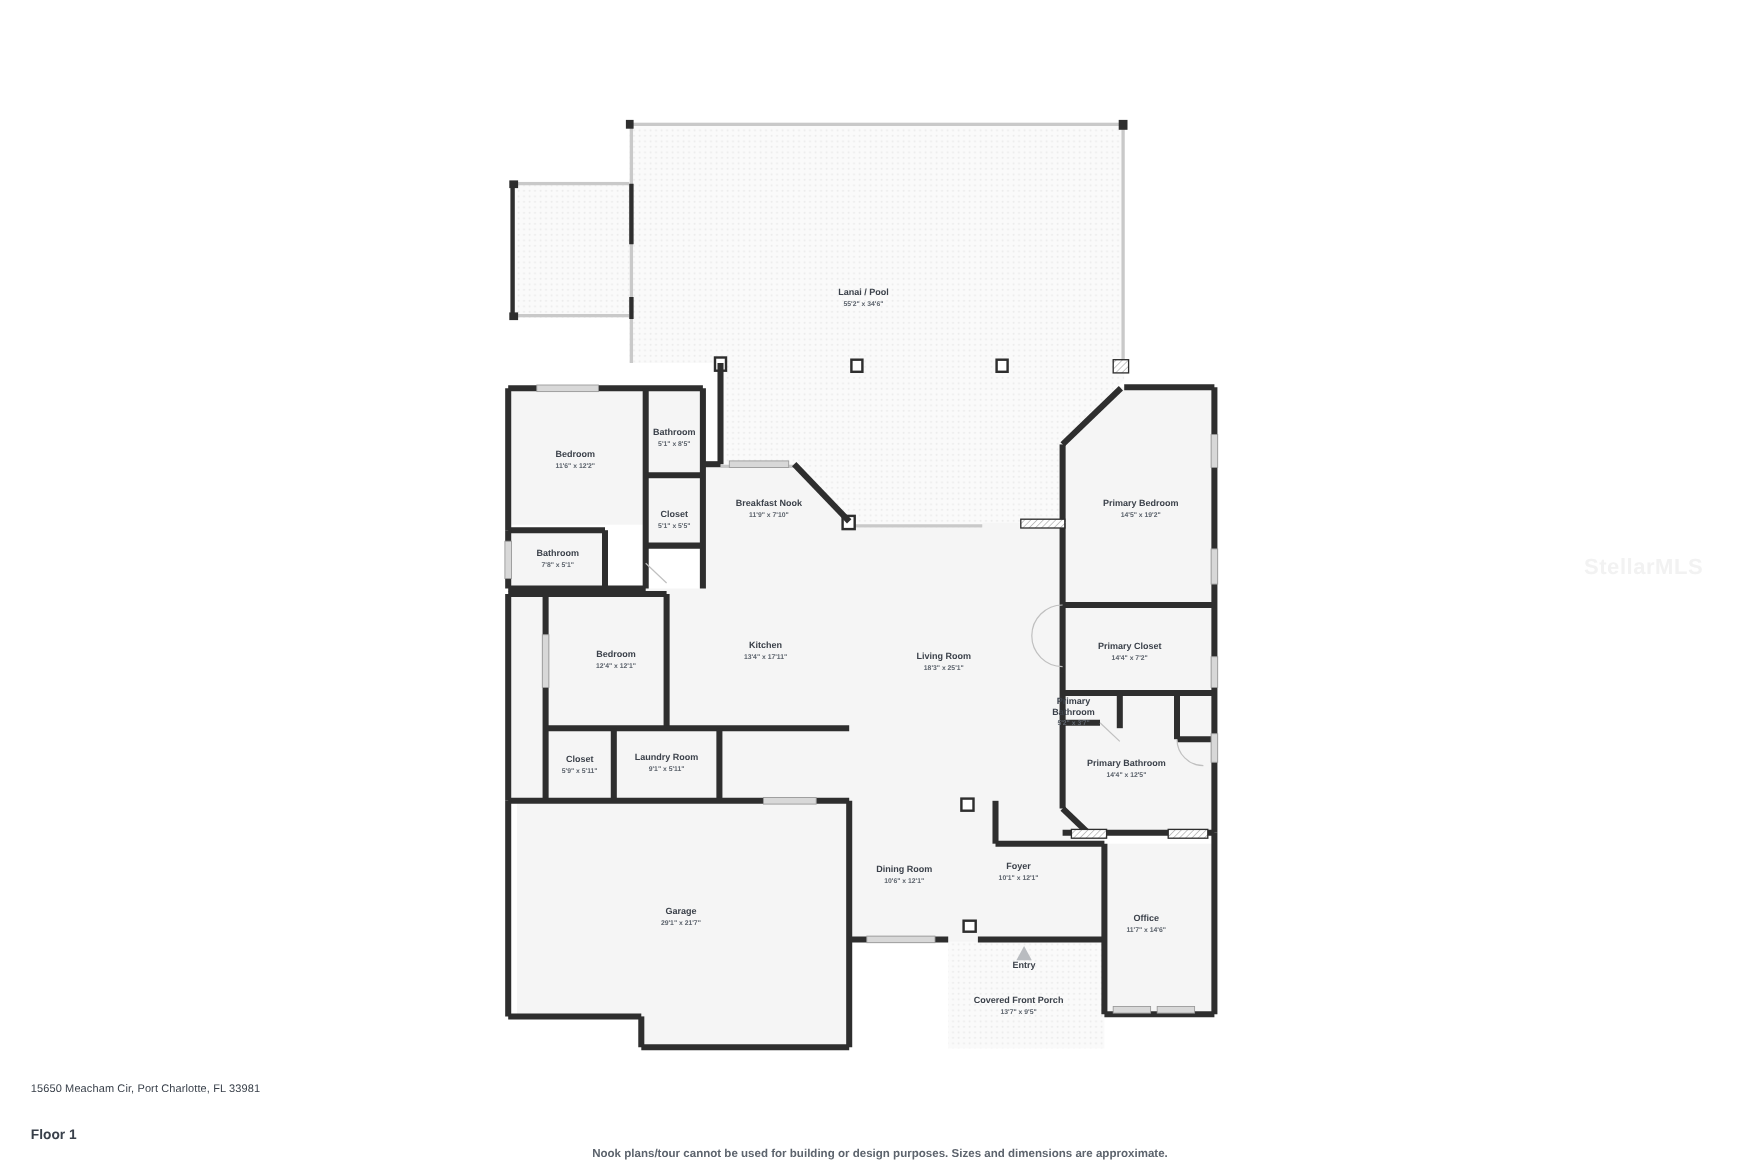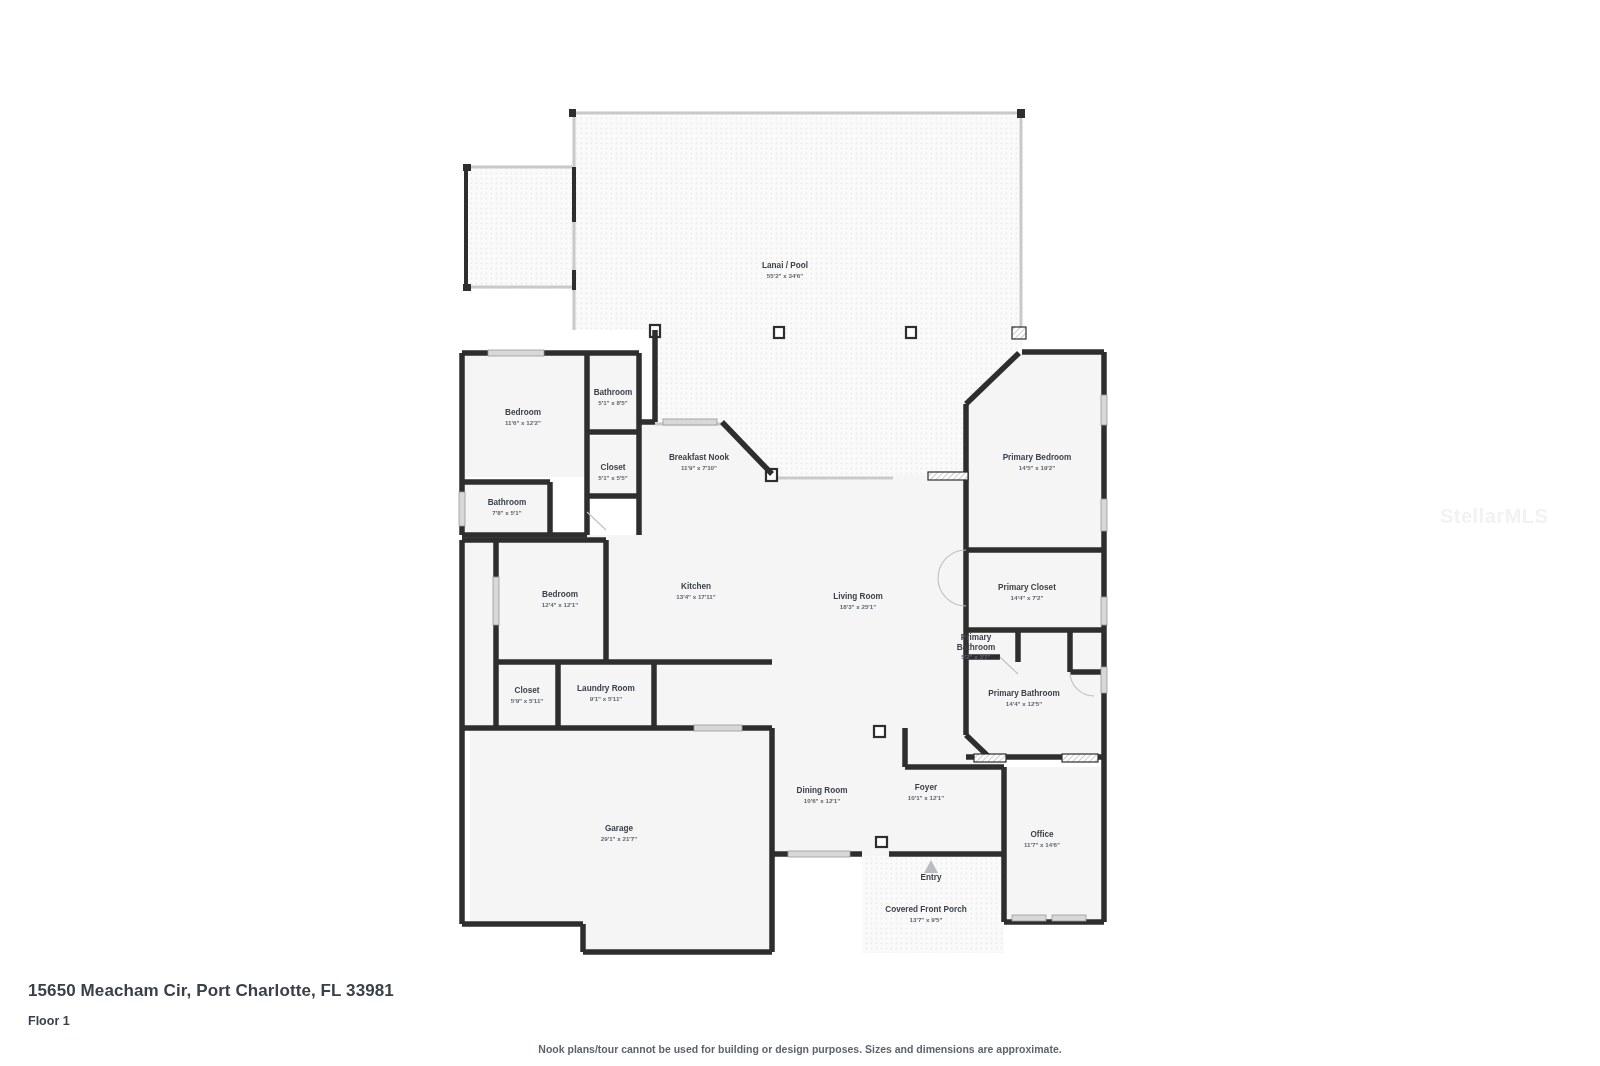--- a/index.html
+++ b/index.html
@@ -31,28 +31,28 @@
   }
 
   
   .caption-block {
     position: absolute;
     left: 28px;
     top: 983px;
     width: 520px;
   }
   .caption-address {
-    font-size: 17px;
-    font-weight: bold;
+    font-size: 10px;
+    font-weight: normal;
     color: #39404a;
     letter-spacing: 0.1px;
     line-height: 16px;
   }
   .caption-floor {
-    margin-top: 14px;
+    margin-top: 24px;
     font-size: 12.5px;
     font-weight: bold;
     color: #39404a;
     line-height: 16px;
   }
   .disclaimer {
     position: absolute;
     left: 0;
     top: 1043px;
     width: 1600px;

